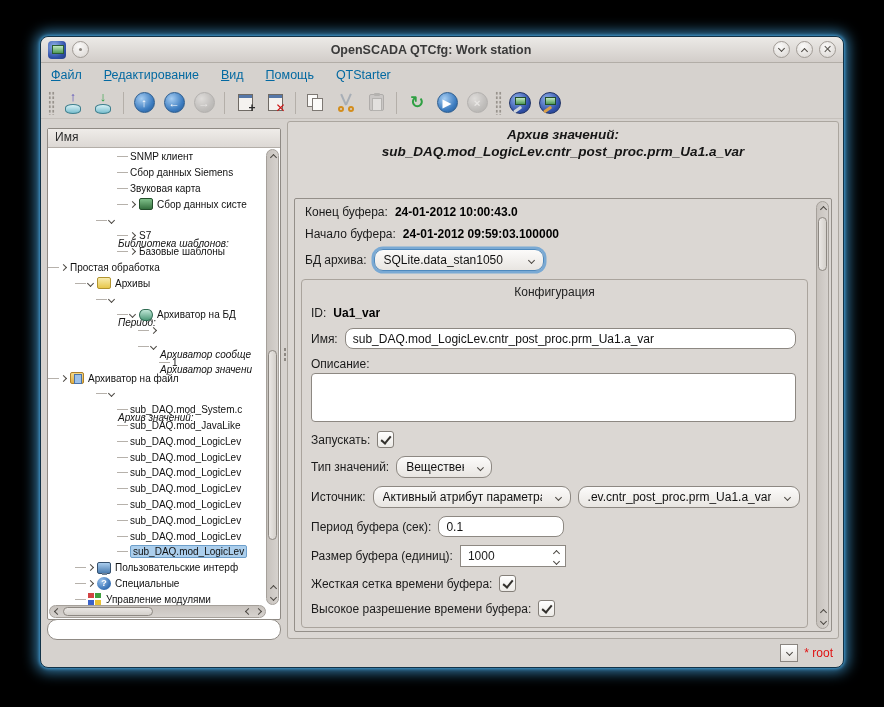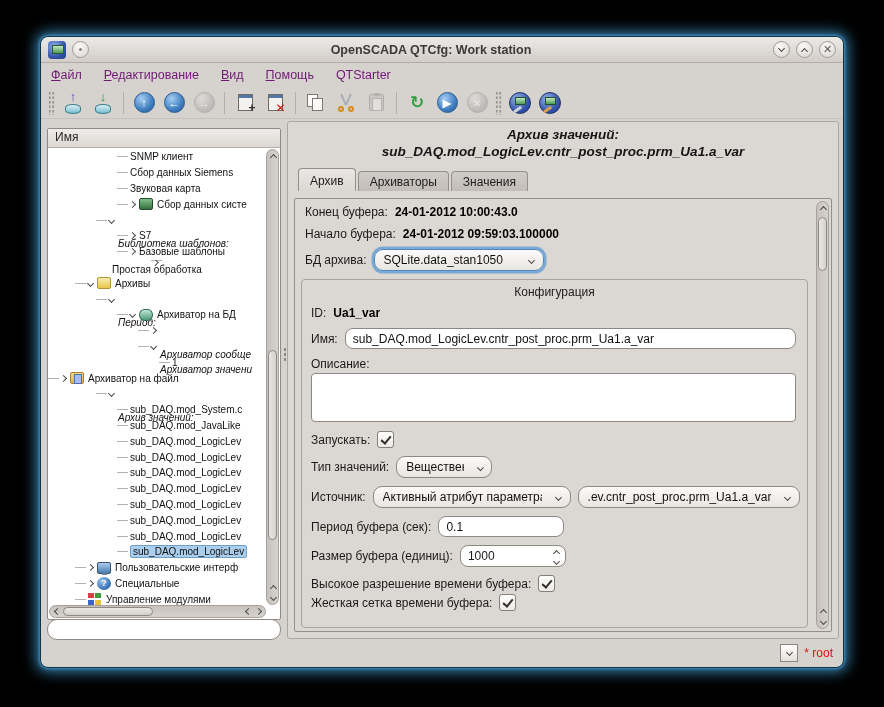--- a/index.html
+++ b/index.html
@@ -42,21 +42,21 @@
     border-right:1.7px solid #4c4judge;  }
   .chev { border-right:1.7px solid #4c4843; border-bottom:1.7px solid #4c4843; }
   .chev.right { transform:rotate(-45deg); }
   .chev.down  { transform:rotate(45deg); }
   .chev.up    { transform:rotate(-135deg); }
   .chev.left  { transform:rotate(135deg); }
   .chev.sm { width:5px; height:5px; }
 
   
   .menubar { height:24px; display:flex; align-items:center; padding-left:10px; gap:22px; font-size:12.5px; }
-  .menu-item { display:inline-block; color:#701a75; }
+  .menu-item { display:inline-block; color:#0369a1; }
   .menu-item.accel::first-letter { text-decoration:underline; }
 
   
   .toolbar { height:32px; display:flex; align-items:center; padding:0 4px; border-bottom:1px solid #c6c1bc; }
   .tb-handle { width:7px; height:24px; margin:0 3px;
     background-image:radial-gradient(#98938d 1px, transparent 1.2px); background-size:3.5px 4.5px; }
   .tb-sep { width:1px; height:22px; background:#b4afa9; margin:0 5px; }
   .tb-btn { width:30px; height:28px; display:flex; align-items:center; justify-content:center; border-radius:3px; }
   .tb-btn.dis { opacity:.45; filter:grayscale(.9); }
 
@@ -164,21 +164,21 @@
   .tarea { height:49px; background:#fff; border:1px solid #8d8882; border-radius:4px; margin:2px 2px 9px 0; }
   .combo { height:22px; background:linear-gradient(#fcfbfa,#e8e5e1); border:1px solid #8d8882; border-radius:9px;
     padding:0 9px; display:flex; align-items:center; font-size:12px; color:#111; }
   .combo .chev { margin-left:auto; }
   .combo .val { margin-right:14px; white-space:nowrap; overflow:hidden; }
   .combo.focused { box-shadow:0 0 0 2.5px rgba(96,158,212,.8); border-color:#4e89bd; }
   .checkbox { width:17px; height:17px; border:1px solid #847f79; border-radius:3px;
     background:linear-gradient(#fff,#eceae6); position:relative; }
   .checkbox.checked::after { content:""; position:absolute; left:5px; top:2px; width:4px; height:8px;
     border-right:2px solid #33312d; border-bottom:2px solid #33312d; transform:rotate(40deg); }
-  .spin { position:relative; height:22px; background:#fff; border:1px solid #8d8882; border-radius:8px;
+  .spin { position:relative; height:22px; background:#fff; border:1px solid #8d8882; border-radius:0;
     font-size:12px; display:flex; align-items:center; padding:0 24px 0 7px; }
   .spin .btns { position:absolute; right:6px; top:2px; bottom:2px; display:flex; flex-direction:column; justify-content:space-between; }
 
   .groupbox { border:1px solid #aaa49d; border-radius:4px; margin:2px 6px 0 -4px; padding:5px 9px 8px; position:relative; }
   .gb-title { text-align:center; font-size:12px; color:#222; margin-bottom:7px; }
 
   .frame-vsb { right:2px; top:2px; bottom:2px; width:13px; }
   .frame-vsb .thumb { left:1px; right:1px; top:15px; height:54px; }
 
   
@@ -326,21 +326,21 @@
           <div class="trow" style="padding-left: 69px;">
             <span class="guide"></span>
             <span class="chev sm right"></span>
             <span class="tlabel">S7</span>
           </div>
           <div class="trow" style="padding-left: 69px; text-align: right;">
             <span class="guide"></span>
             <span class="chev sm right"></span>
             <span class="tlabel">Базовые шаблоны</span>
           </div>
-          <div class="trow" style=" flex-direction: column;">
+          <div class="trow" style="">
             <span class="guide"></span>
             <span class="chev sm right"></span>
             <span class="tlabel">Простая обработка</span>
           </div>
           <div class="trow" style="padding-left: 27px;">
             <span class="guide"></span>
             <span class="chev sm down"></span>
             <span class="ticon archives-icon"></span>
             <span class="tlabel">Архивы</span>
           </div>
@@ -467,25 +467,20 @@
 
     <div class="splitter"></div>
 
     <input class="search-input" value="" style="">
 
     <div class="panel">
       <div class="panel-title">
         <div>Архив значений:</div>
         <div>sub_DAQ.mod_LogicLev.cntr_post_proc.prm_Ua1.a_var</div>
       </div>
-      <div class="tabs">
-        <span class="tab active">Архив</span>
-        <span class="tab">Архиваторы</span>
-        <span class="tab">Значения</span>
-      </div>
 
       <div class="tab-frame">
         <div class="frame-content">
 
           <div class="frow">
             <span>Конец буфера:</span>
             <span class="bval">24-01-2012 10:00:43.0</span>
           </div>
           <div class="frow">
             <span>Начало буфера:</span>
@@ -544,26 +539,26 @@
             <div class="frow">
               <span>Размер буфера (единиц):</span>
               <span class="spin" style="width:106px">
                 <span>1000</span>
                 <span class="btns">
                   <span class="chev up sm" style="margin-top:3px"></span>
                   <span class="chev down sm"></span>
                 </span>
               </span>
             </div>
+            <div class="frow">
+              <span>Жесткая сетка времени буфера:</span>
+              <span class="checkbox checked"></span>
+            </div>
             <div class="frow" style="margin-bottom:2px">
               <span>Высокое разрешение времени буфера:</span>
-              <span class="checkbox checked"></span>
-            </div>
-            <div class="frow">
-              <span>Жесткая сетка времени буфера:</span>
               <span class="checkbox checked"></span>
             </div>
           </div>
         </div>
 
         <div class="sb v frame-vsb">
           <span class="arr" style="top:0;left:0">
               <span class="chev up sm" style="margin-top:3px"></span>
             </span>
           <span class="thumb"></span>

